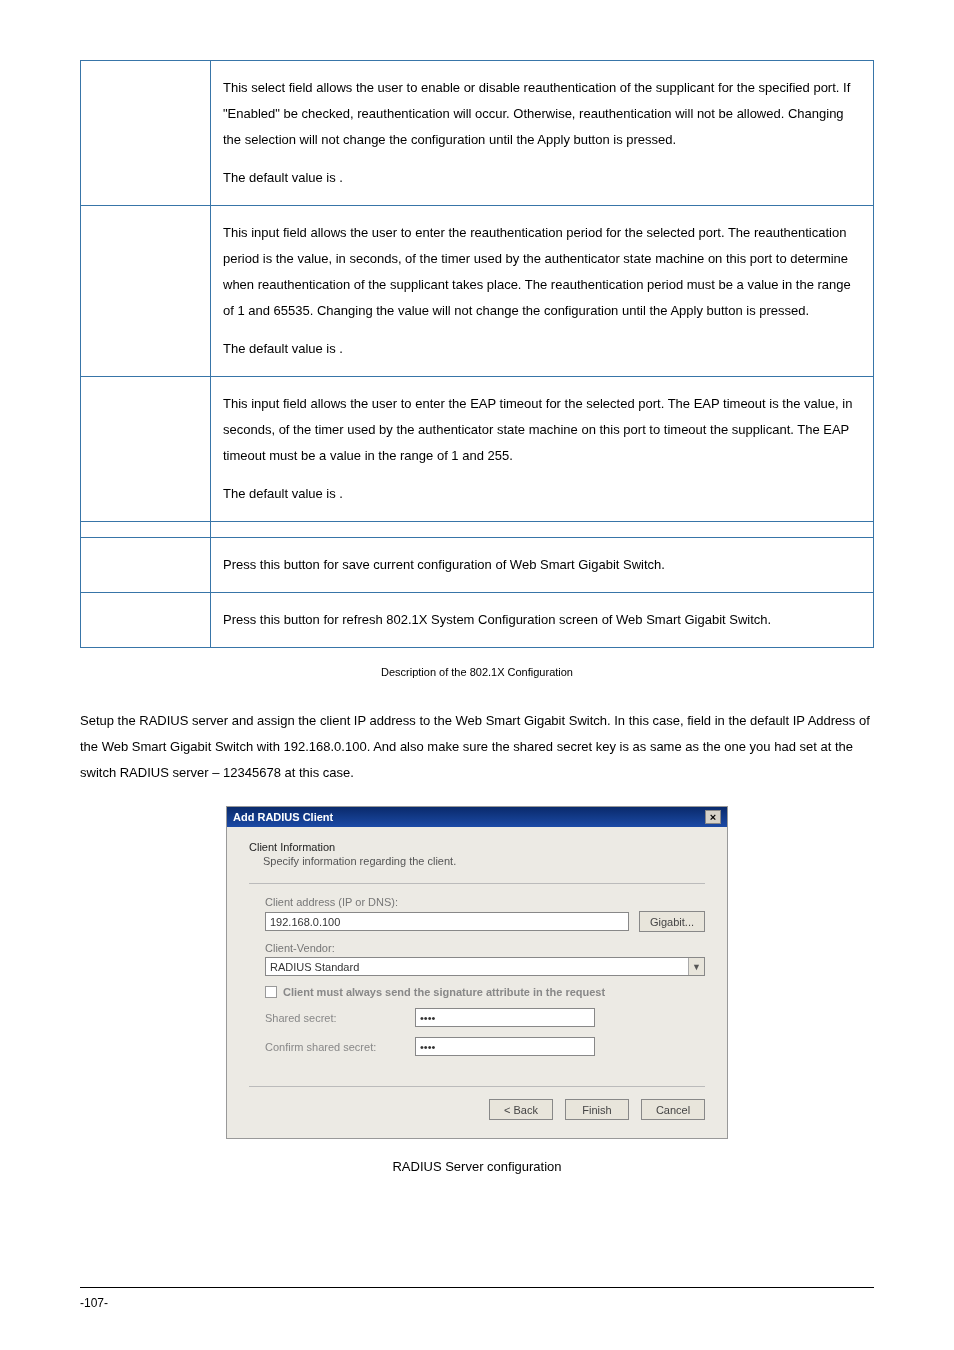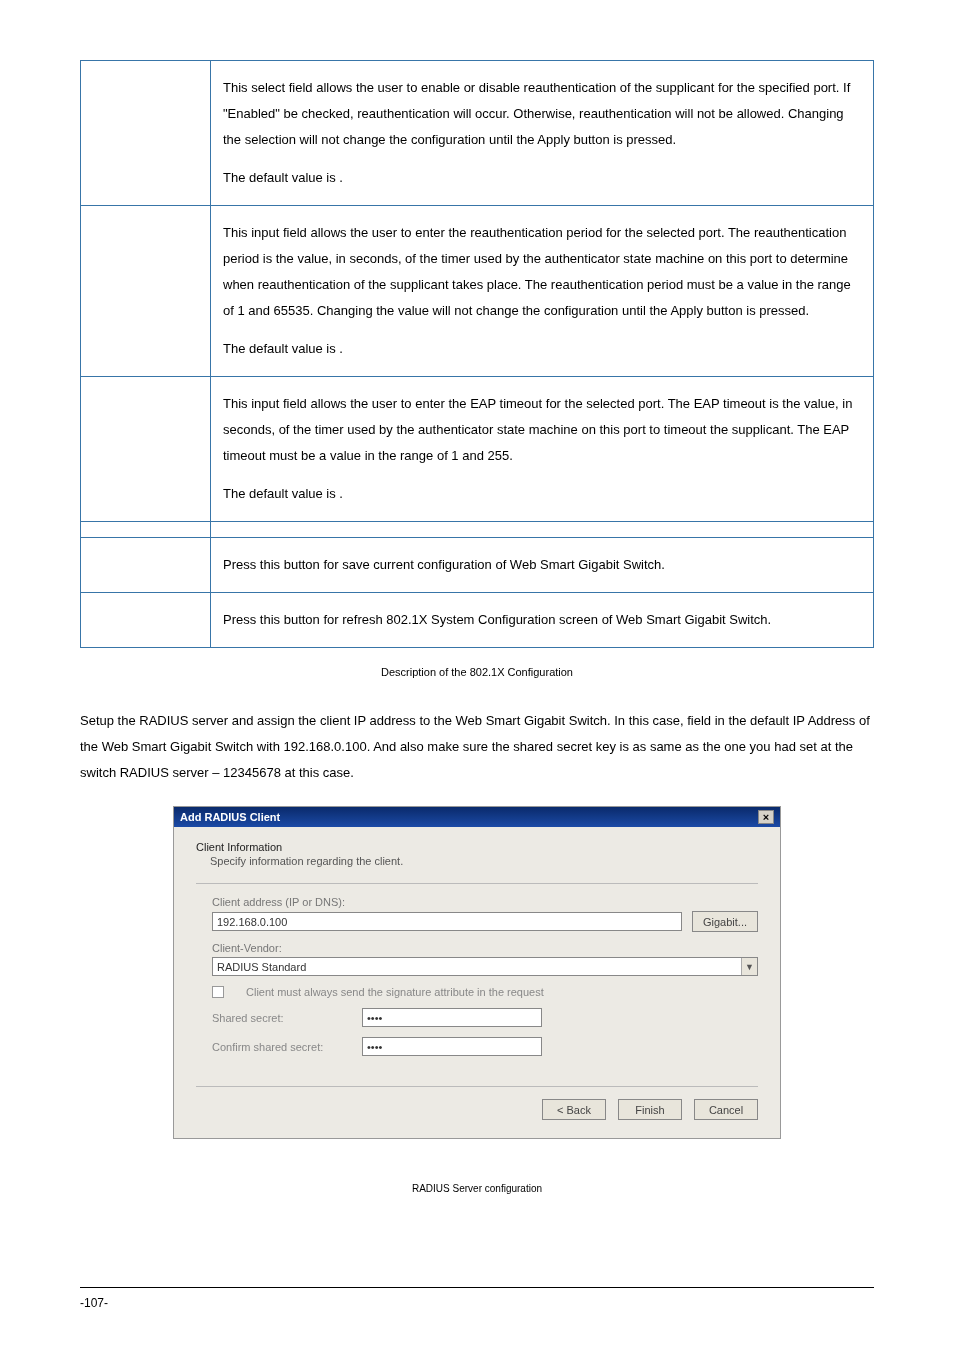--- a/index.html
+++ b/index.html
@@ -37,21 +37,21 @@
     text-align: center;
     margin: 10px 0 30px 0;
     font-size: 11px;
   }
   .body-text {
     line-height: 2.0;
     font-size: 13px;
     margin-bottom: 20px;
   }
   .dialog-wrapper {
-    width: 608px;
+    width: 502px;
     margin: 18px auto 0 auto;
     border: 1px solid #999;
     background: #eceae4;
     font-family: Tahoma, sans-serif;
     font-size: 11px;
   }
   .dialog-title {
     background: linear-gradient(to bottom, #0a2a6b, #1b4aa6);
     color: #fff;
     font-weight: bold;
@@ -140,21 +140,21 @@
     background: #e8e5db;
     font-size: 9px;
     color: #555;
     height: 100%;
     display:flex;align-items:center;justify-content:center;
   }
   .chk-row {
     margin: 4px 0 10px 16px;
     color: #888;
     font-size: 11px;
-    display:flex; align-items:center; gap:22px;
+    display:flex; align-items:center; gap:6px;font-weight:bold;
   }
   .chk-box {
     width:12px;height:12px;border:1px solid #999;background:#fff;display:inline-block;
   }
   .kv-row {
     display:flex; align-items:center; margin: 0 0 10px 16px;
   }
   .kv-label { width: 150px; color:#888; font-size:11px; }
   .kv-input {
     border: 1px solid #888;
@@ -168,22 +168,22 @@
   .dialog-footer {
     border-top: 1px solid #bbb;
     margin-top: 30px;
     padding-top: 12px;
     display:flex;
     justify-content:flex-end;
     gap: 12px;
   }
   .fig-caption {
     text-align:center;
-    font-size:10px;
-    margin-top: 44px;
+    font-size:13px;
+    margin-top: 20px;
   }
   .page-footer {
     position: absolute;
     bottom: 40px;
     left: 80px;
     right: 80px;
     border-top: 1px solid #000;
     text-align: left;
     padding-top: 8px;
     font-size: 12px;

